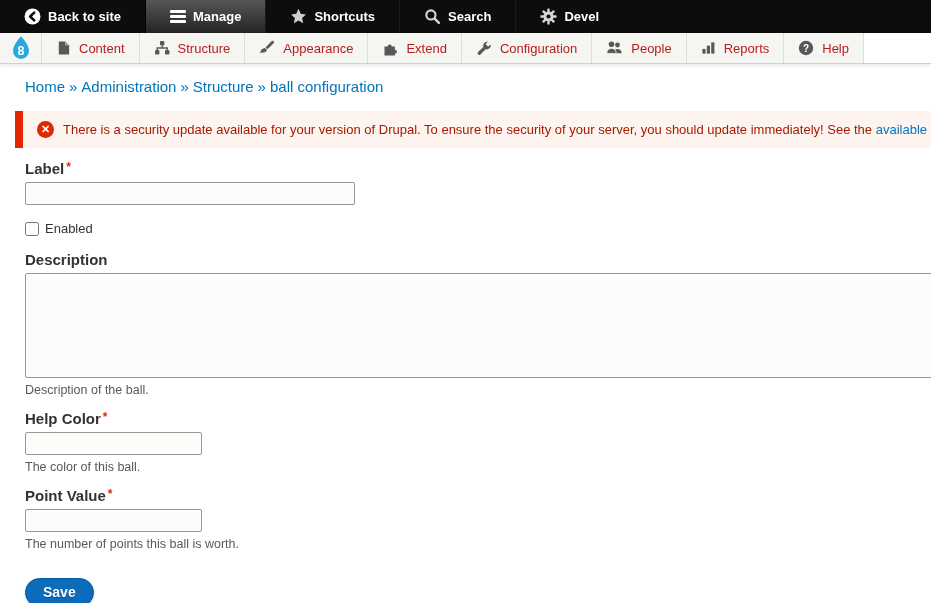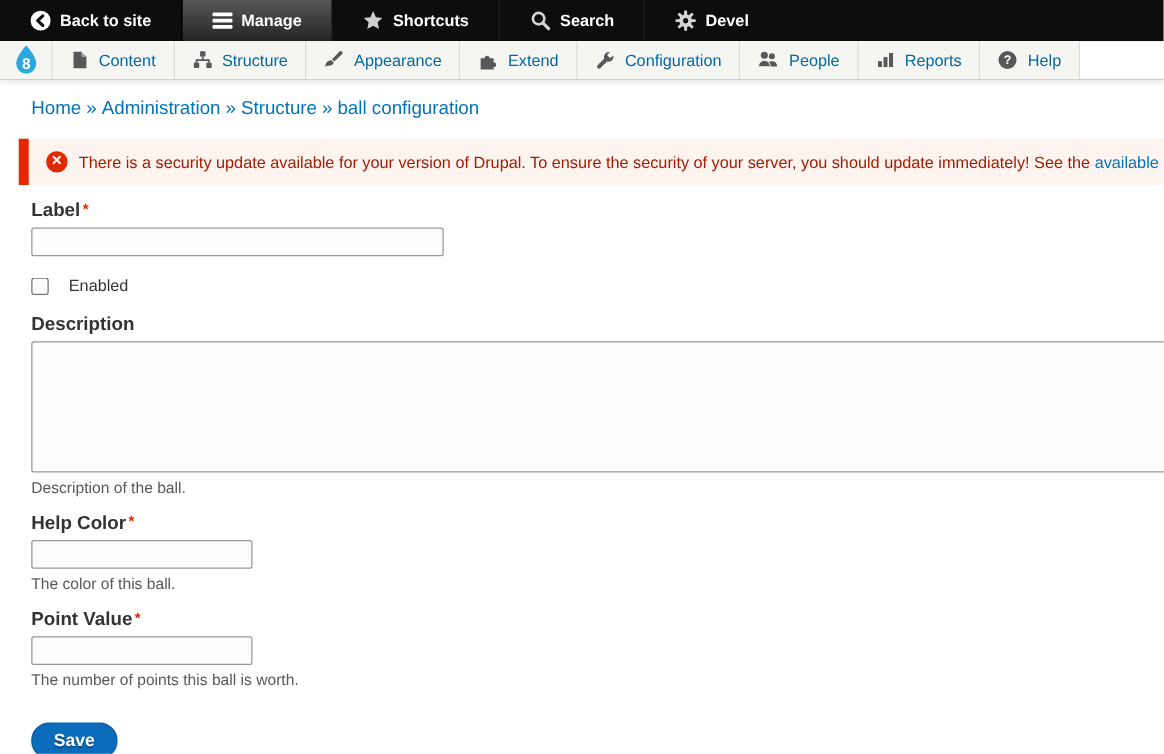--- a/index.html
+++ b/index.html
@@ -14,21 +14,21 @@
   .admin-item.active { background:linear-gradient(#565656,#242424); border-left:1px solid #000; }
   .admin-item svg { display:block; }
   .hamburger { display:inline-block; width:16px; }
   .hamburger span { display:block; height:3px; background:#fff; margin:2px 0; border-radius:1px; }
 
   
   .tray { height:31px; background:#fff; border-bottom:1px solid #cfcfcb;
     box-shadow:0 2px 3px rgba(0,0,0,0.08); display:flex; align-items:stretch; position:relative; z-index:5;}
   .tray-inner { display:flex; align-items:stretch; background:#f5f5f2; }
   .logo-box { width:41px; display:flex; align-items:center; justify-content:center; }
-  .tray-item { display:flex; align-items:center; gap:8px; padding:0 14px; color:#0369a1;
+  .tray-item { display:flex; align-items:center; gap:8px; padding:0 14px; color:#b91c1c;
     font-size:13px; cursor:pointer; border-left:1px solid #ddddda; }
   .tray-item:last-child { border-right:1px solid #ddddda; }
   .tray-item svg { display:block; }
 
   
   .content { padding:14px 0 0 25px; }
   .breadcrumb { color:#0074bd; font-size:15px; }
   .breadcrumb a { color:#0074bd; text-decoration:none; cursor:pointer; }
   .crumb-sep { color:#0074bd; padding:0 4px; }
 
@@ -47,21 +47,21 @@
   .req { color:#e32700; font-size:0.8em; vertical-align:top; margin-left:2px; }
   input[type=text] { display:block; margin-top:5px; height:23px; background:#fcfcfa;
     border:1px solid #979794; border-radius:2px; padding:0 6px; font-size:13px;
     font-family:"Liberation Sans",sans-serif; color:#333; }
   .w-label { width:330px; }
   .w-small { width:177px; }
   textarea { display:block; margin-top:5px; width:1206px; height:105px; background:#fcfcfa;
     border:1px solid #979794; border-radius:2px; padding:4px 6px; resize:none;
     font-family:"Liberation Sans",sans-serif; font-size:13px; color:#333; }
   .descr { margin-top:5px; color:#595959; font-size:12.5px; }
-  .checkbox-row { display:flex; align-items:center; gap:16px; margin:16px 16px 15px 0; }
+  .checkbox-row { display:flex; align-items:center; gap:6px; margin:16px 16px 15px 0; }
   .checkbox-row input { width:14px; height:14px; accent-color:#fff; cursor:pointer; }
   .checkbox-row label { font-size:13px; color:#333; cursor:pointer; }
   .save-btn { margin-top:14px; background:#0b6cbc; color:#fff; font-weight:bold;
     font-size:14px; font-family:"Liberation Sans",sans-serif; border:1px solid #0959a2;
     border-radius:20em; padding:5px 17px 6px; cursor:pointer;
     text-shadow:0 1px 1px rgba(0,0,0,0.3); box-shadow:0 1px 2px rgba(0,0,0,0.2); }
 </style>
 </head>
 <body>
 

